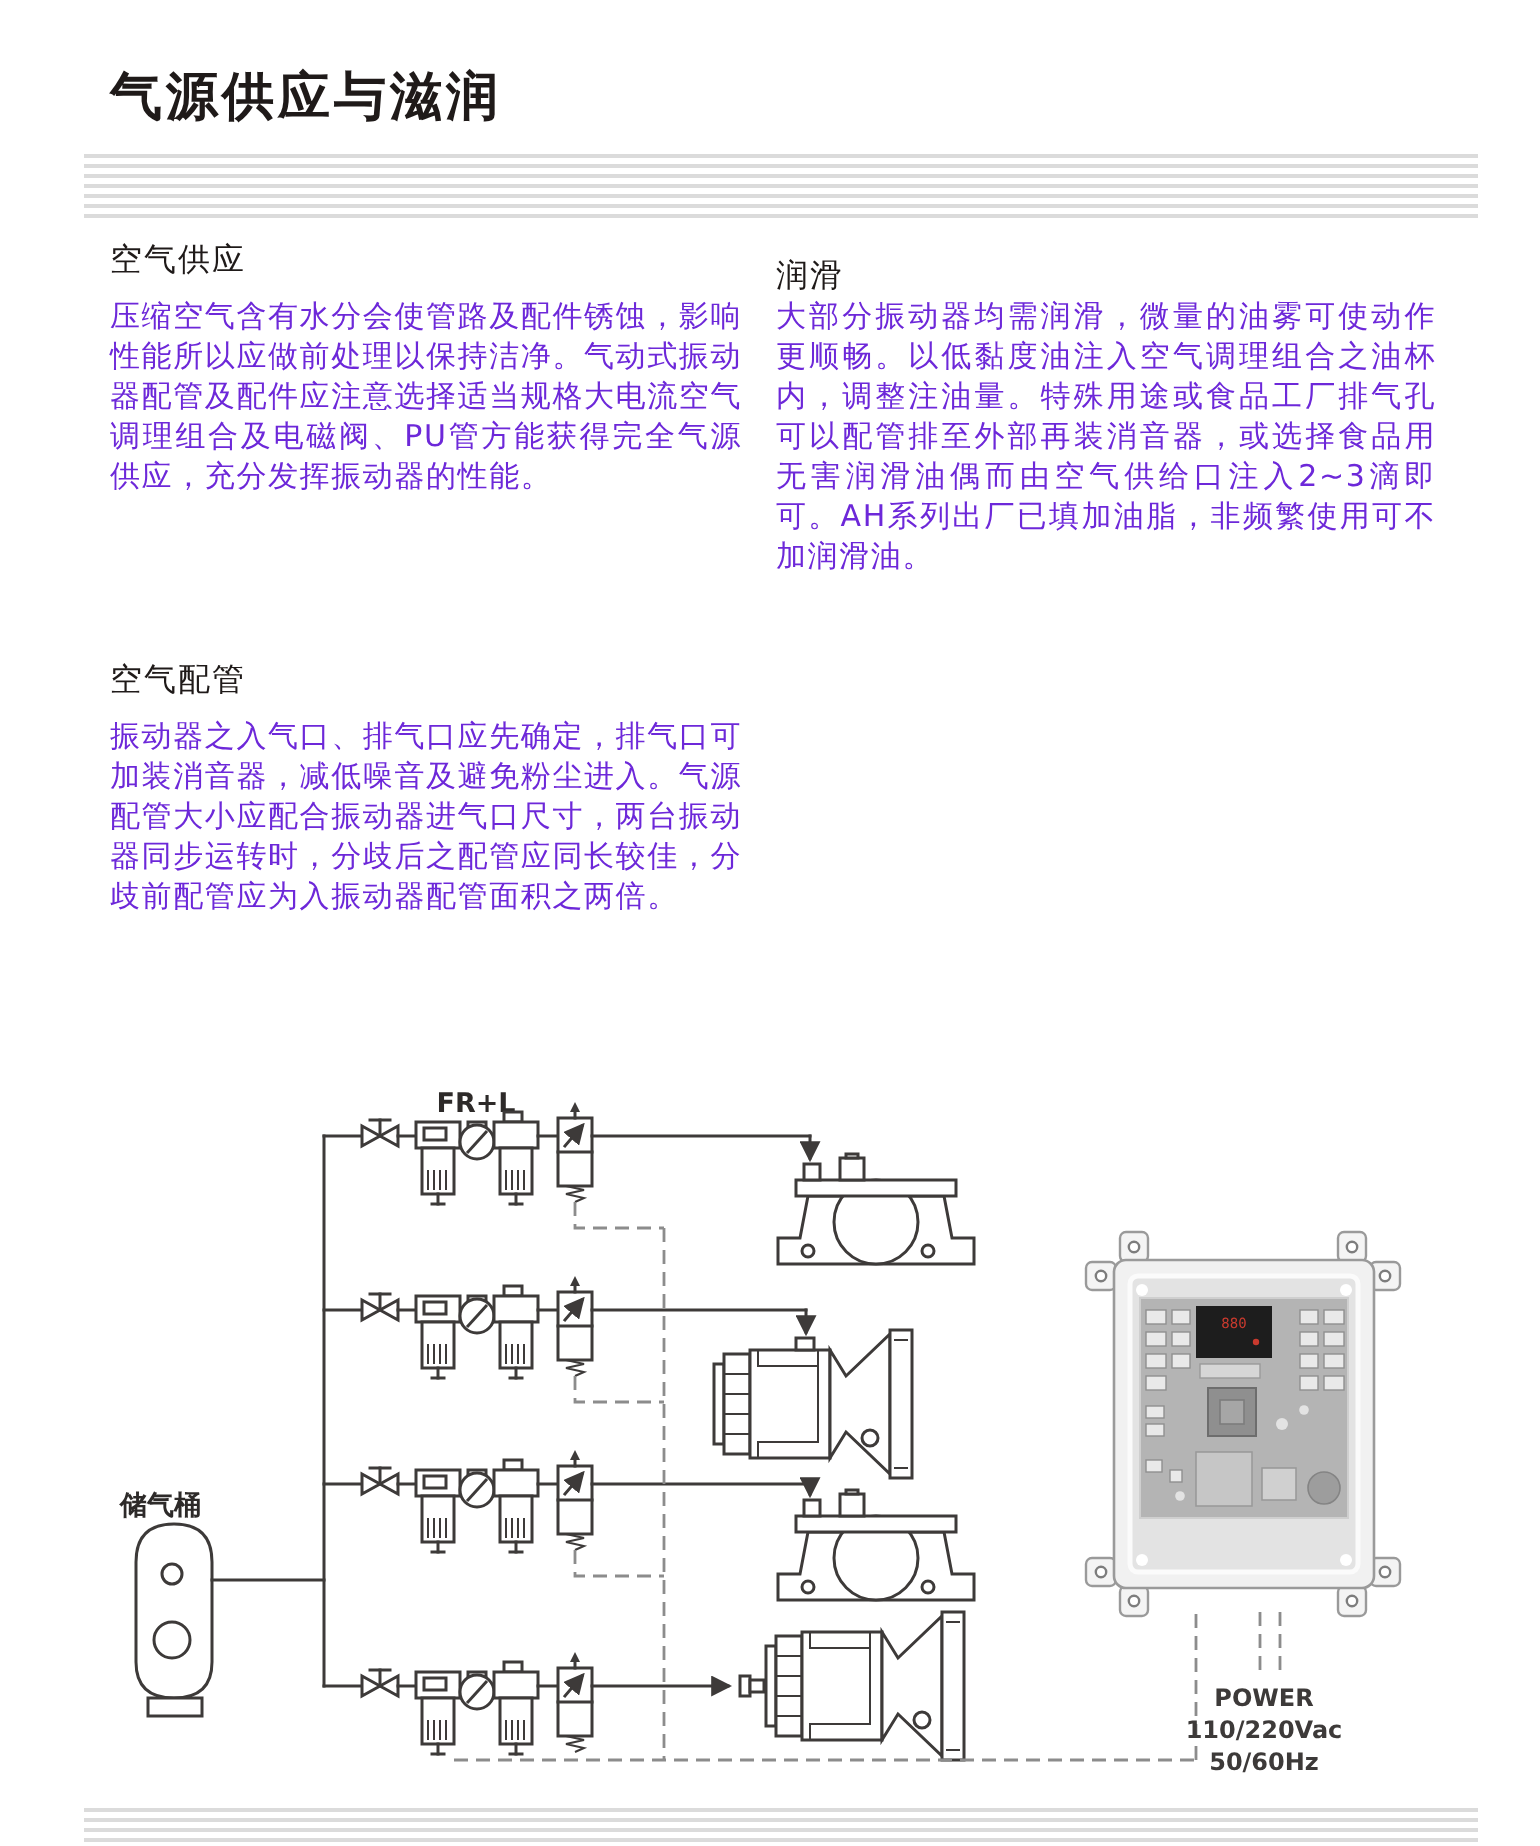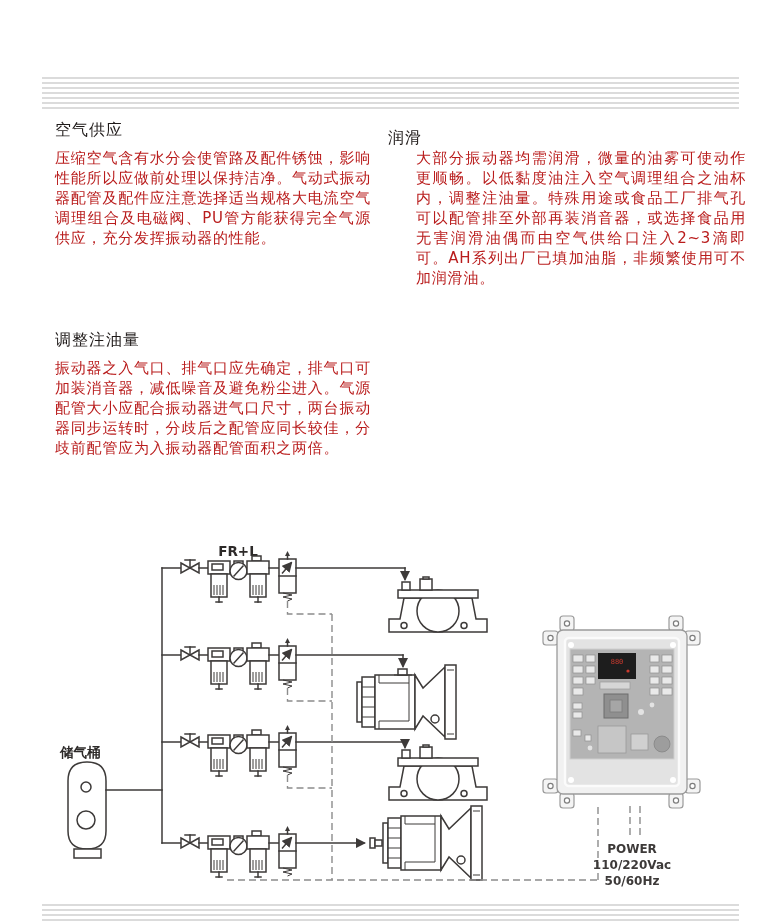--- a/index.html
+++ b/index.html
@@ -15,55 +15,56 @@
     position:absolute;left:42px;width:697px;
     background:repeating-linear-gradient(to bottom,#dbdbdb 0 2px,#ffffff 2px 5px);
   }
   .band-top{top:77px;height:32px;}
   .band-bottom{top:904px;height:18px;}
   .col-heading{
     position:absolute;font-size:16px;font-weight:normal;letter-spacing:1px;color:#1f1a19;
   }
   .para{
     position:absolute;font-size:15px;line-height:20px;letter-spacing:0.8px;
-    text-align:justify;color:#b91c1c;
+    text-align:justify;color:#6d28d9;
   }
   #h-air-supply{left:55px;top:120px;}
   #p-air-supply{left:55px;top:148px;width:316px;}
   #h-lubrication{left:388px;top:128px;}
-  #p-lubrication{left:388px;top:148px;width:330px;margin-left:28px;}
+  #p-lubrication{left:388px;top:148px;width:330px;}
   #h-air-piping{left:55px;top:330px;}
   #p-air-piping{left:55px;top:358px;width:316px;}
   .diagram{position:absolute;left:0;top:535px;}
   
   .ln{stroke:#3d3a39;stroke-width:1.5;fill:none;stroke-linecap:square;}
   .fw{fill:#ffffff;stroke:#3d3a39;stroke-width:1.5;}
   .fd{fill:#3d3a39;stroke:none;}
   .thin{stroke:#3d3a39;stroke-width:1;fill:none;}
   .dash{stroke:#8c8c8c;stroke-width:1.4;fill:none;stroke-dasharray:7 4;}
   .svglabel{font-family:"DejaVu Sans","Liberation Sans",sans-serif;font-weight:bold;fill:#2d2a29;}
   .pwr{font-family:"DejaVu Sans","Liberation Sans",sans-serif;font-weight:600;font-size:12px;fill:#3d3a39;}
   .boxfill{fill:#f1f1f1;stroke:#9a9a9a;stroke-width:1.3;}
   .tab{fill:#f4f4f4;stroke:#9a9a9a;stroke-width:1.2;}
   .hole{fill:#ffffff;stroke:#7d7d7d;stroke-width:1.2;}
 </style>
 </head>
 <body>
 
 <div class="page">
 
+  <div class="title">气源供应与滋润</div>
   <div class="band band-top"></div>
 
   <div class="col-heading" id="h-air-supply">空气供应</div>
   <div class="para" id="p-air-supply">压缩空气含有水分会使管路及配件锈蚀，影响性能所以应做前处理以保持洁净。气动式振动器配管及配件应注意选择适当规格大电流空气调理组合及电磁阀、PU管方能获得完全气源供应，充分发挥振动器的性能。</div>
 
   <div class="col-heading" id="h-lubrication">润滑</div>
   <div class="para" id="p-lubrication">大部分振动器均需润滑，微量的油雾可使动作更顺畅。以低黏度油注入空气调理组合之油杯内，调整注油量。特殊用途或食品工厂排气孔可以配管排至外部再装消音器，或选择食品用无害润滑油偶而由空气供给口注入2~3滴即可。AH系列出厂已填加油脂，非频繁使用可不加润滑油。</div>
 
-  <div class="col-heading" id="h-air-piping">调整注油量</div>
+  <div class="col-heading" id="h-air-piping">空气配管</div>
   <div class="para" id="p-air-piping">振动器之入气口、排气口应先确定，排气口可加装消音器，减低噪音及避免粉尘进入。气源配管大小应配合振动器进气口尺寸，两台振动器同步运转时，分歧后之配管应同长较佳，分歧前配管应为入振动器配管面积之两倍。</div>
 
   <svg class="diagram" width="770" height="388" viewBox="0 535 770 388" xmlns="http://www.w3.org/2000/svg">
 
     <defs>
       <marker id="ah" viewBox="0 0 10 10" refX="8" refY="5" markerWidth="7" markerHeight="7" orient="auto">
         <path d="M0,0 L10,5 L0,10 Z" fill="#3d3a39"></path>
       </marker>
 
       <g id="gValve">

